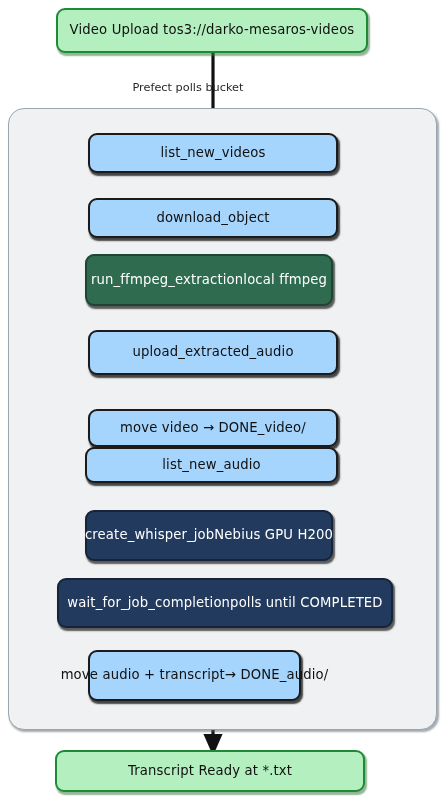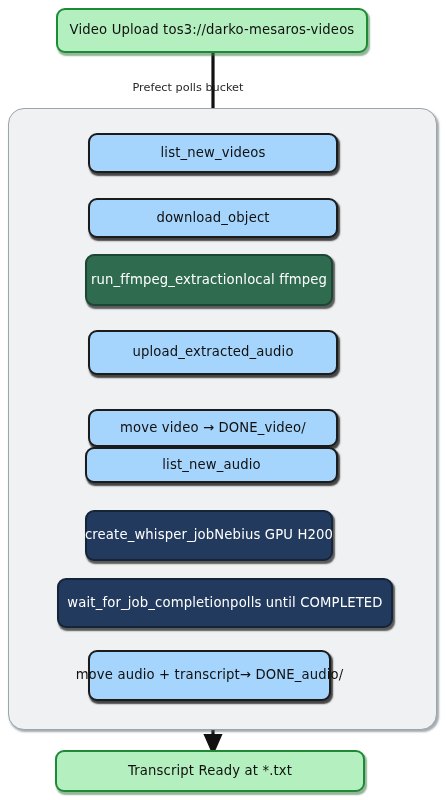--- a/index.html
+++ b/index.html
@@ -177,21 +177,21 @@
   <div class="node navy" style="left:85px; top:510px; width:248px; height:51px;">
     <span class="ln">create_whisper_job</span>
     <span class="ln">Nebius GPU H200</span>
   </div>
 
   <div class="node navy" style="left:57px; top:578px; width:336px; height:50px;">
     <span class="ln">wait_for_job_completion</span>
     <span class="ln">polls until COMPLETED</span>
   </div>
 
-  <div class="node blue" style="left:88px; top:650px; width:243px; height:51px;">
+  <div class="node blue" style="left:88px; top:650px; width:213px; height:51px;">
     <span class="ln">move audio + transcript</span>
     <span class="ln">→ DONE_audio/</span>
   </div>
 
   <div class="node lgreen" style="left:55px; top:750px; width:310px; height:42px;">
     <span class="ln">Transcript Ready at *.txt</span>
   </div>
 
 </div>
 

